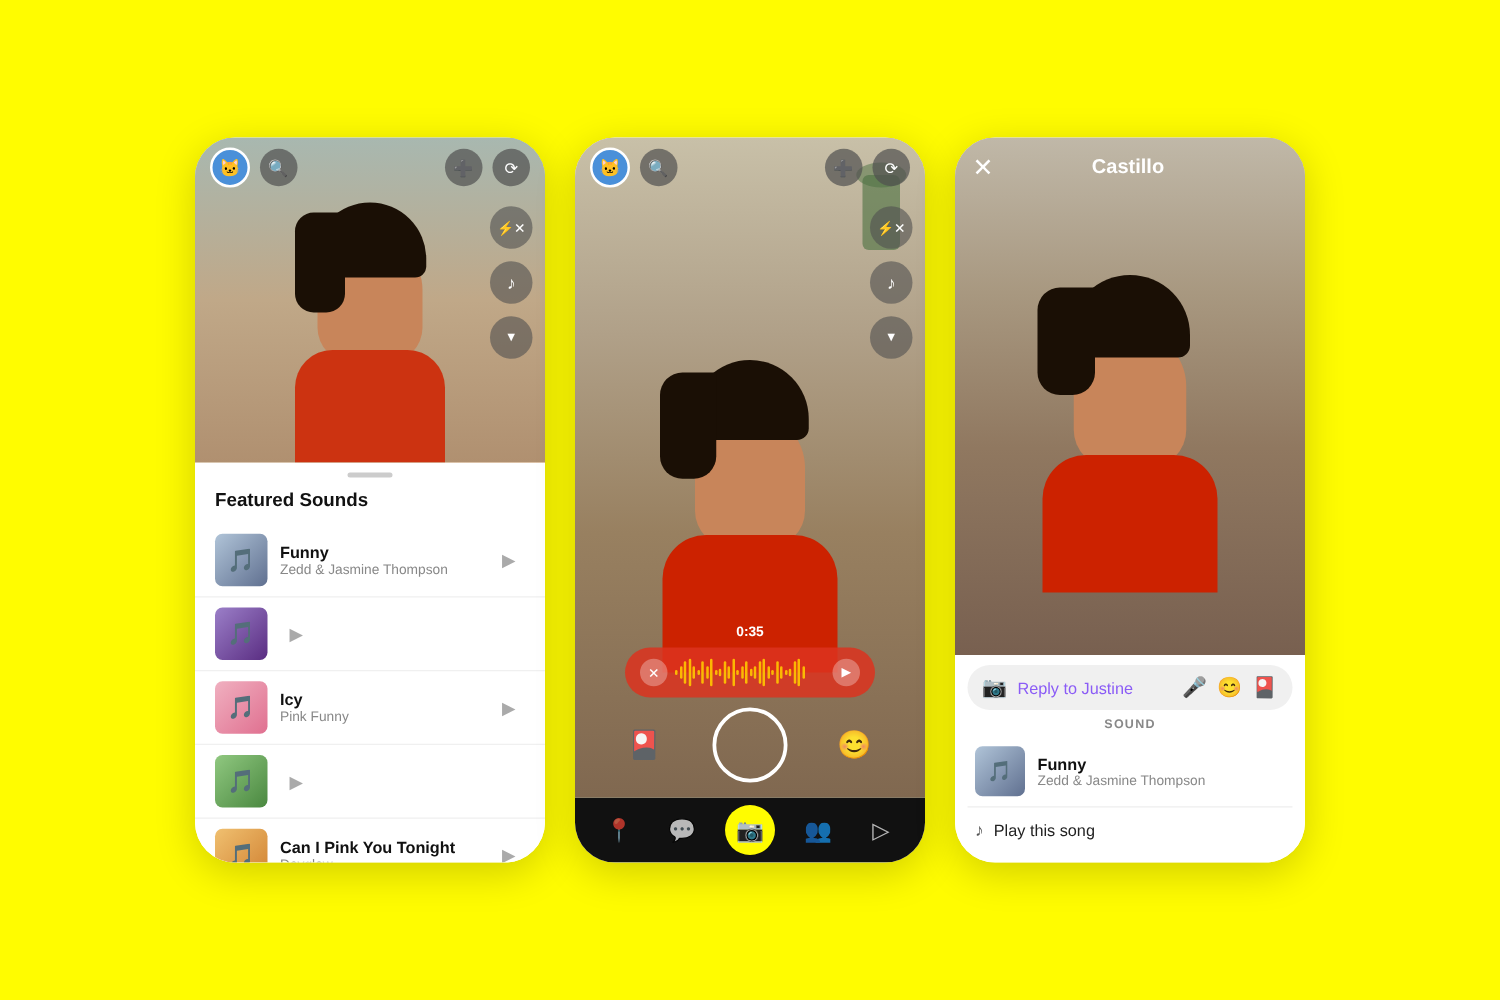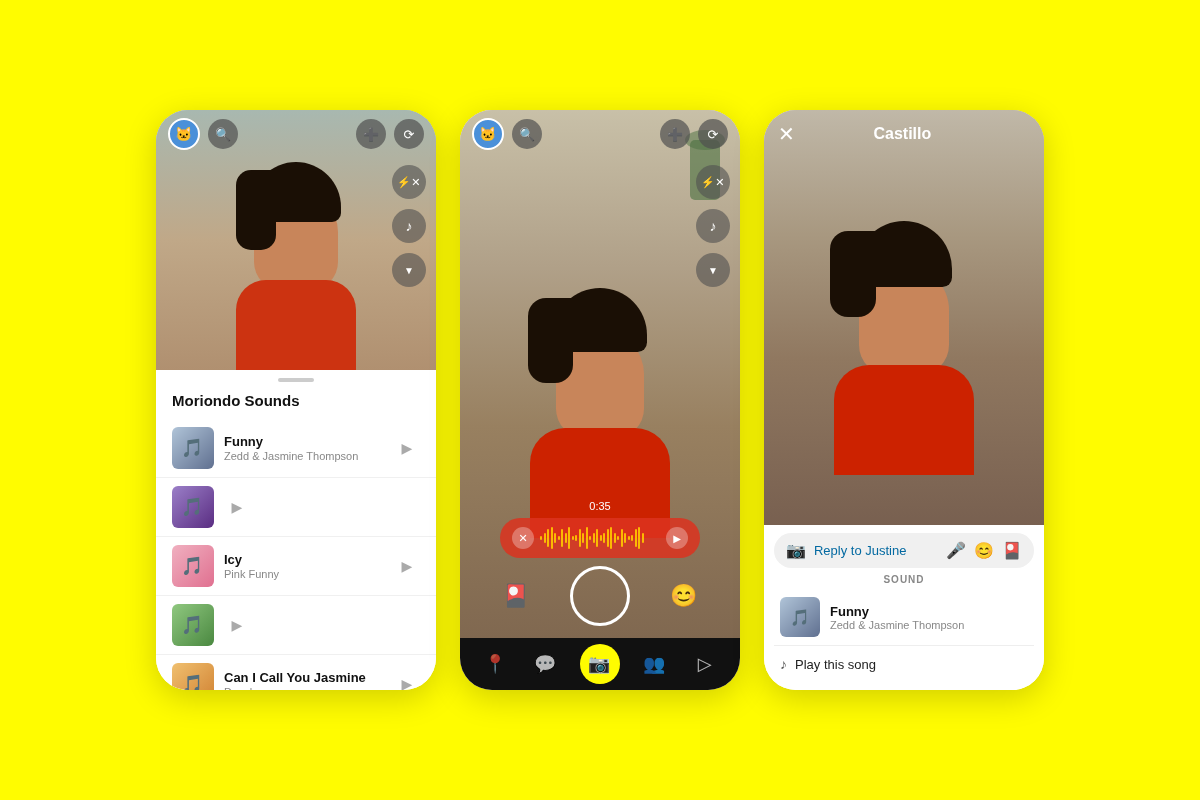--- a/index.html
+++ b/index.html
@@ -200,21 +200,21 @@
       right: 0;
       display: flex;
       flex-direction: column;
       align-items: center;
       gap: 6px;
     }
 
     .waveform-time {
       color: white;
       font-size: 11px;
-      font-weight: 400;
+      font-weight: 700;
     }
 
     .waveform-container {
       display: flex;
       align-items: center;
       gap: 6px;
       background: rgba(220,50,30,0.85);
       border-radius: 24px;
       padding: 8px 12px;
       width: 200px;
@@ -367,21 +367,21 @@
       margin-bottom: 6px;
     }
 
     .camera-small {
       color: #888;
       font-size: 16px;
     }
 
     .reply-input {
       flex: 1;
-      color: #0369a1;
+      color: #8b5cf6;
       font-size: 13px;
     }
 
     .reply-icons {
       display: flex;
       gap: 8px;
       color: #888;
       font-size: 16px;
     }
 
@@ -489,21 +489,21 @@
 
     <div class="side-controls">
       <div class="side-btn" style="font-size:11px;">⚡✕</div>
       <div class="side-btn">♪</div>
       <div class="side-btn" style="font-size:10px;">▼</div>
     </div>
   </div>
 
   <div class="sound-panel">
     <div class="panel-drag"></div>
-    <div class="panel-title">Moriondo Sounds</div>
+    <div class="panel-title">Featured Sounds</div>
 
     <div class="sound-item">
       <div class="sound-thumb thumb-blue">🎵</div>
       <div class="sound-info">
         <div class="sound-name">Funny</div>
         <div class="sound-artist">Zedd &amp; Jasmine Thompson</div>
       </div>
       <button class="play-btn">▶</button>
     </div>
 
@@ -522,21 +522,21 @@
     </div>
 
     <div class="sound-item">
       <div class="sound-thumb thumb-green">🎵</div>
       <button class="play-btn">▶</button>
     </div>
 
     <div class="sound-item">
       <div class="sound-thumb thumb-orange">🎵</div>
       <div class="sound-info">
-        <div class="sound-name">Can I Call You Jasmine</div>
+        <div class="sound-name">Can I Pink You Tonight</div>
         <div class="sound-artist">Dayglow</div>
       </div>
       <button class="play-btn">▶</button>
     </div>
 
   </div>
 </div>
 
 <div class="phone">
   <div class="camera-area camera-area-2" style="flex:1;position:relative;">

